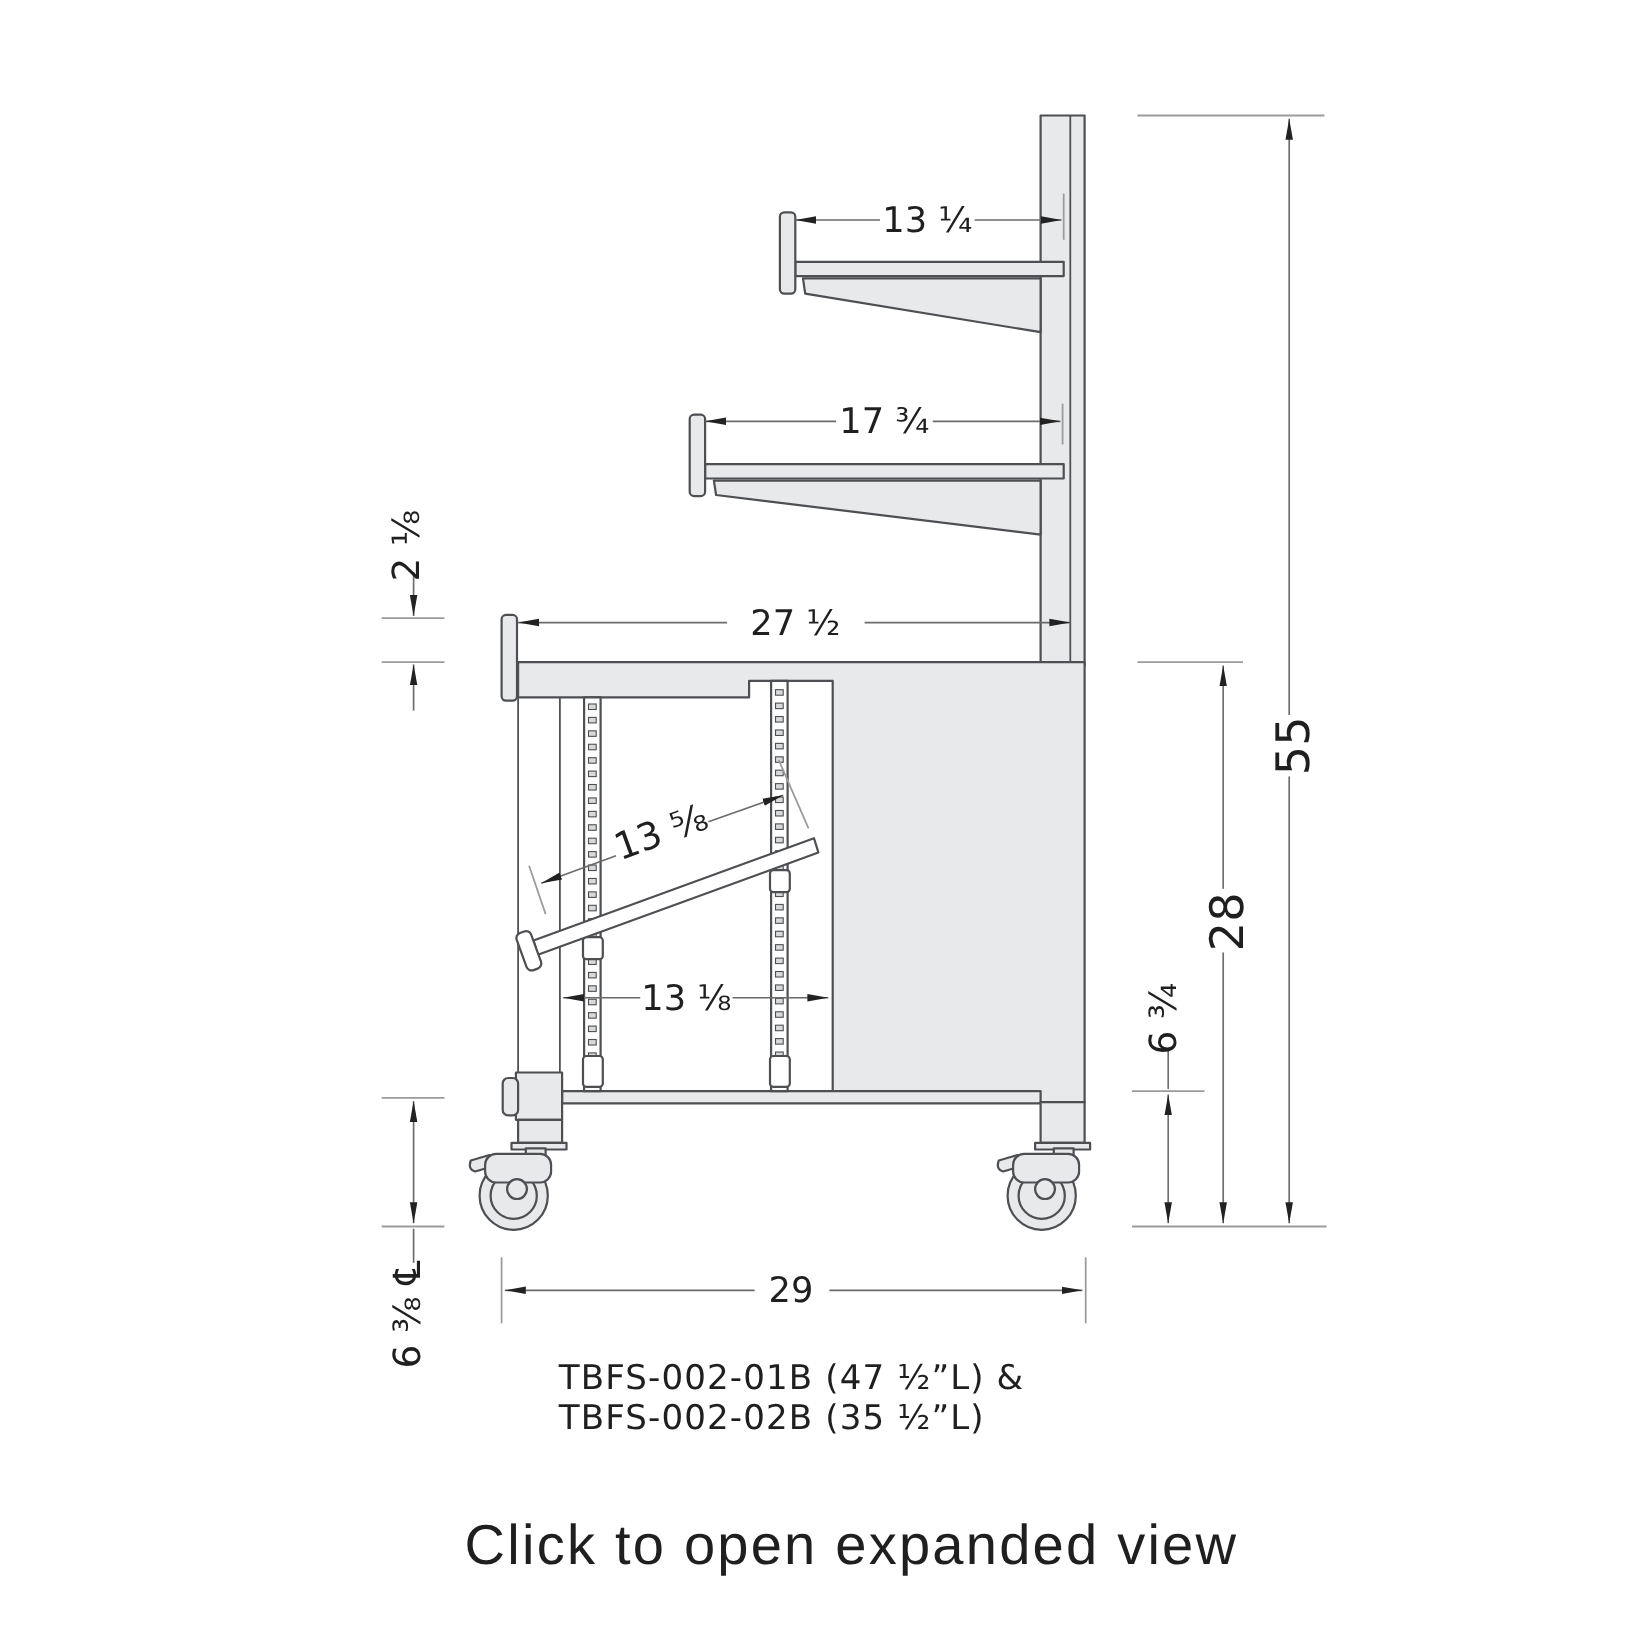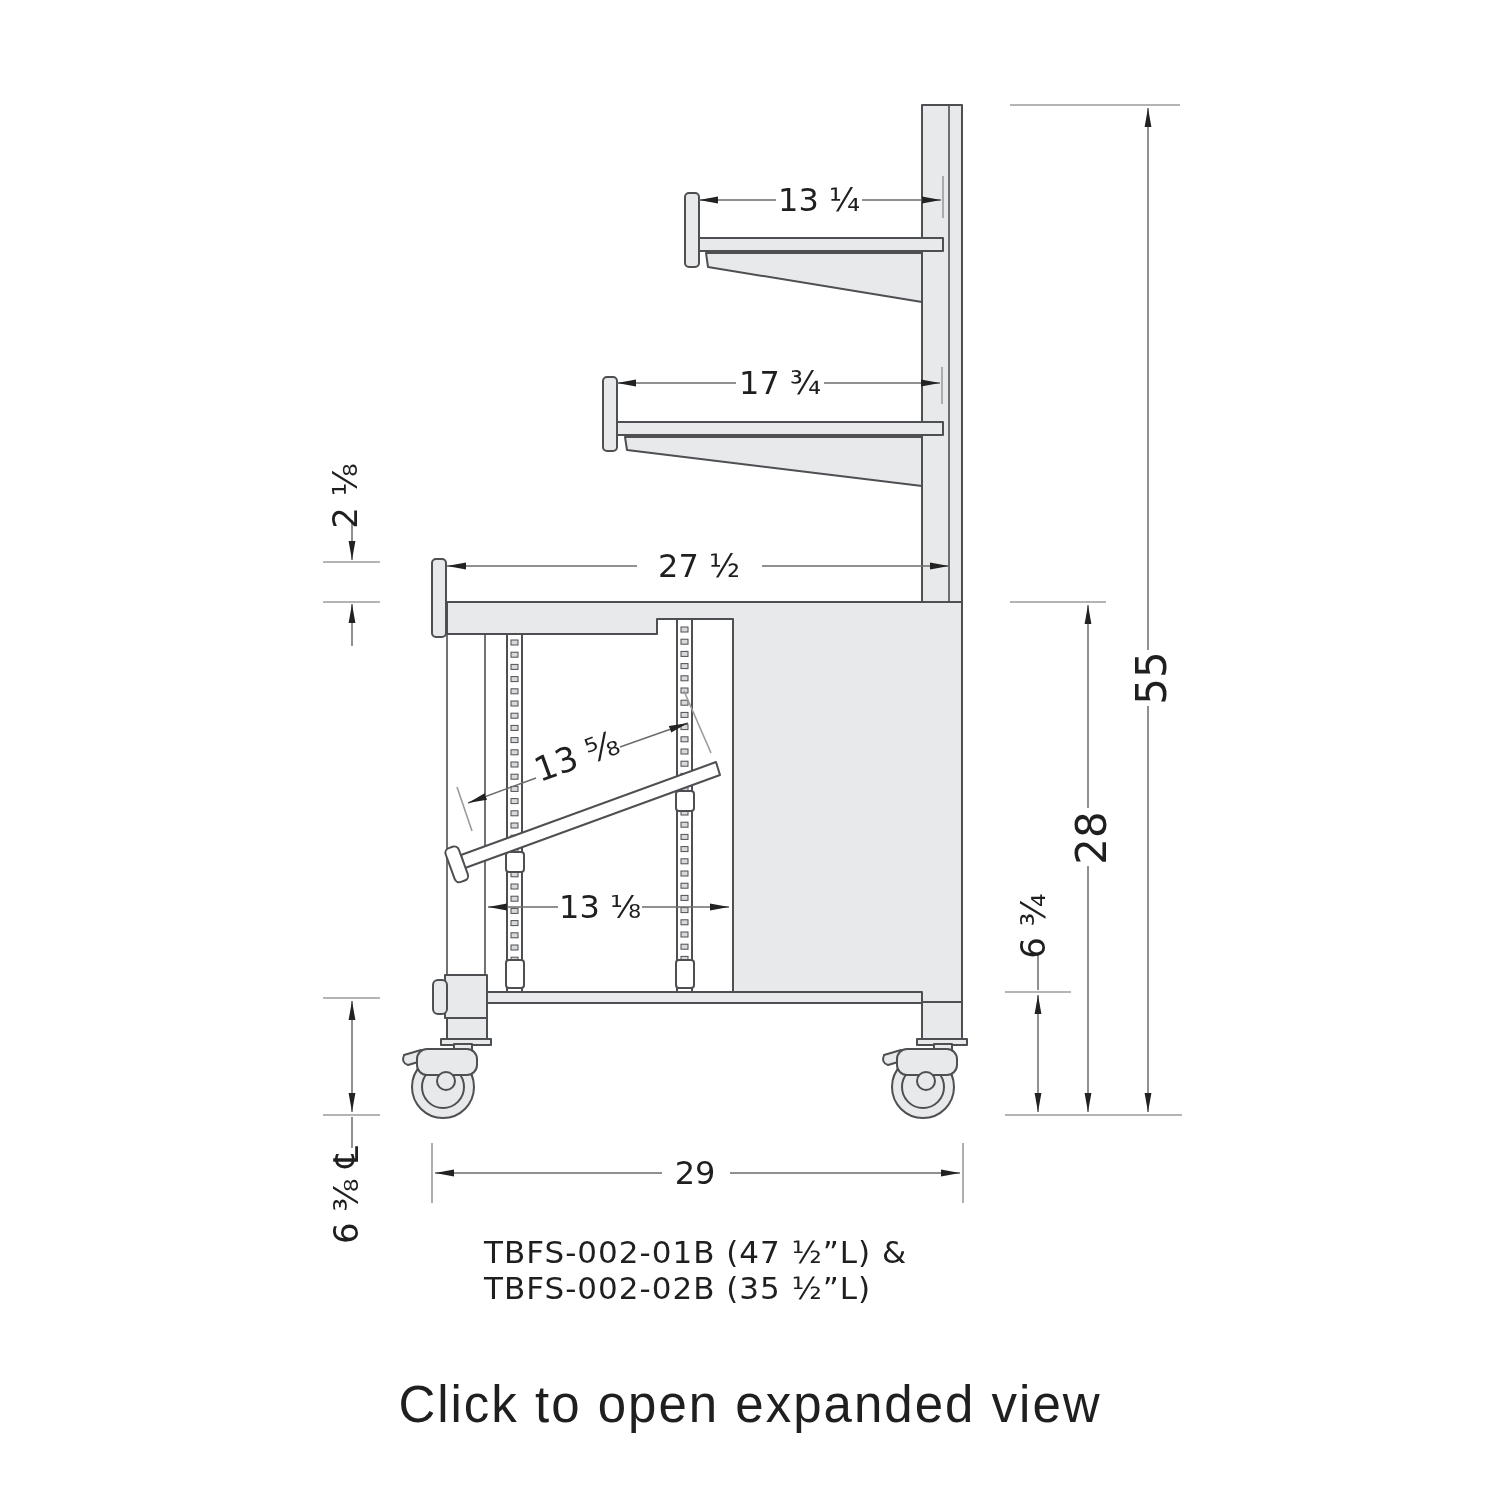--- a/index.html
+++ b/index.html
@@ -1,19 +1,19 @@
 <!DOCTYPE html>
 <html style="--fill: #e8e9ea; --stroke: #4d4f52; --dim: #6b6b6b; --ext: #9b9b9b; --text: #1f1f1f;"><head>
 <meta charset="utf-8">
 <style>
   :root{
     --fill:#e8e9ea; --stroke:#4d4f52; --dim:#6b6b6b; --ext:#9b9b9b; --text:#1f1f1f;
   }
   html,body{margin:0;padding:0;background:#ffffff;}
-  .stage{width:1379px;height:1500px;background:#fff;position:relative;overflow:hidden;}
+  .stage{width:1379px;height:1500px;background:#fff;position:relative;overflow:hidden;padding-left:24px;}
   svg{display:block;}
   .outline{fill:var(--fill);stroke:var(--stroke);stroke-width:2;stroke-linejoin:round;}
   .white{fill:#ffffff;stroke:var(--stroke);stroke-width:2;stroke-linejoin:round;}
   .thin{fill:none;stroke:var(--stroke);stroke-width:1.6;}
   .slot{fill:#d8d9da;stroke:var(--stroke);stroke-width:1;}
   .dimline{stroke:var(--dim);stroke-width:1.5;fill:none;}
   .extline{stroke:var(--ext);stroke-width:1.6;fill:none;}
   .dimtext{font-family:"DejaVu Sans","Liberation Sans",sans-serif;font-size:32px;fill:var(--text);text-anchor:middle;}
   .dimtext-lg{font-family:"DejaVu Sans","Liberation Sans",sans-serif;font-size:42px;fill:var(--text);text-anchor:middle;}
   .dimtext-sm{font-family:"DejaVu Sans","Liberation Sans",sans-serif;font-size:34px;fill:var(--text);text-anchor:middle;}

